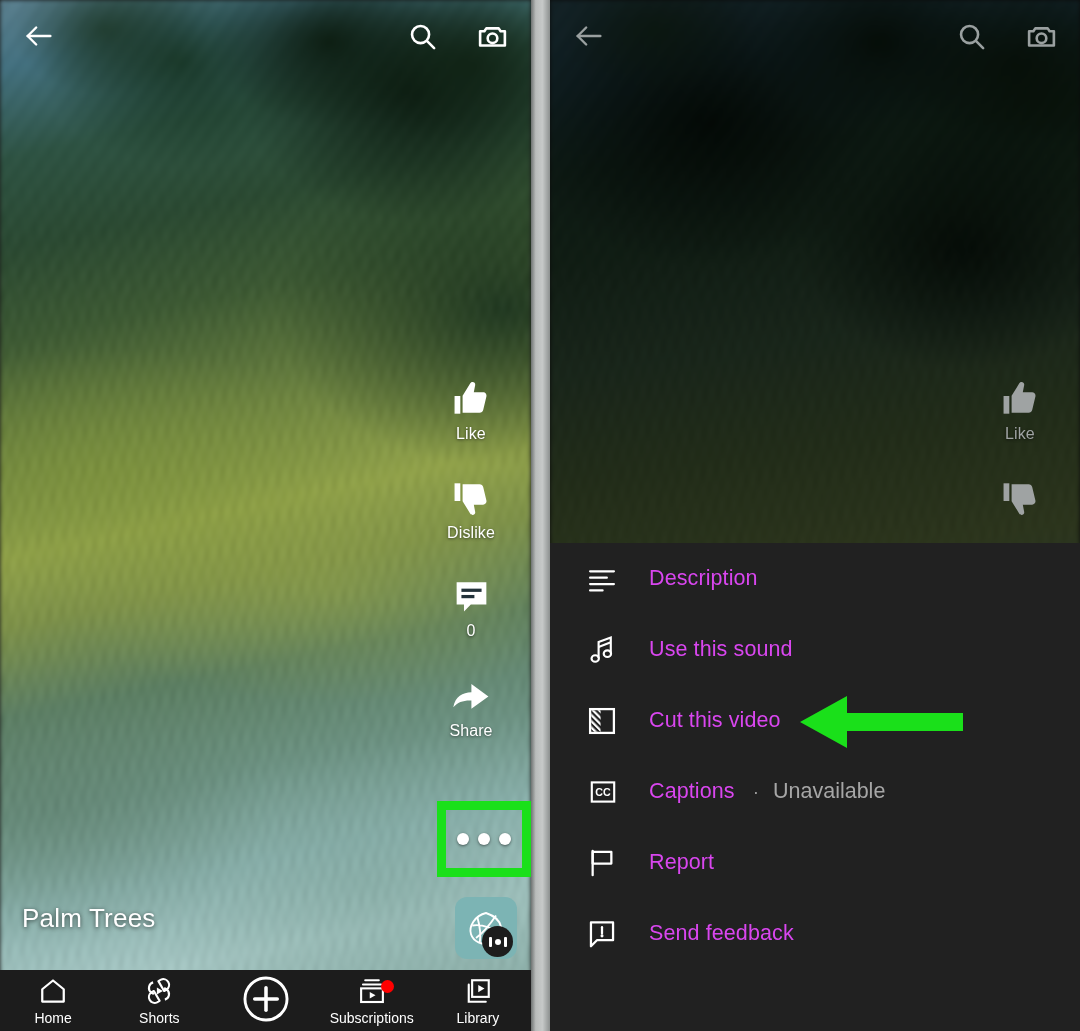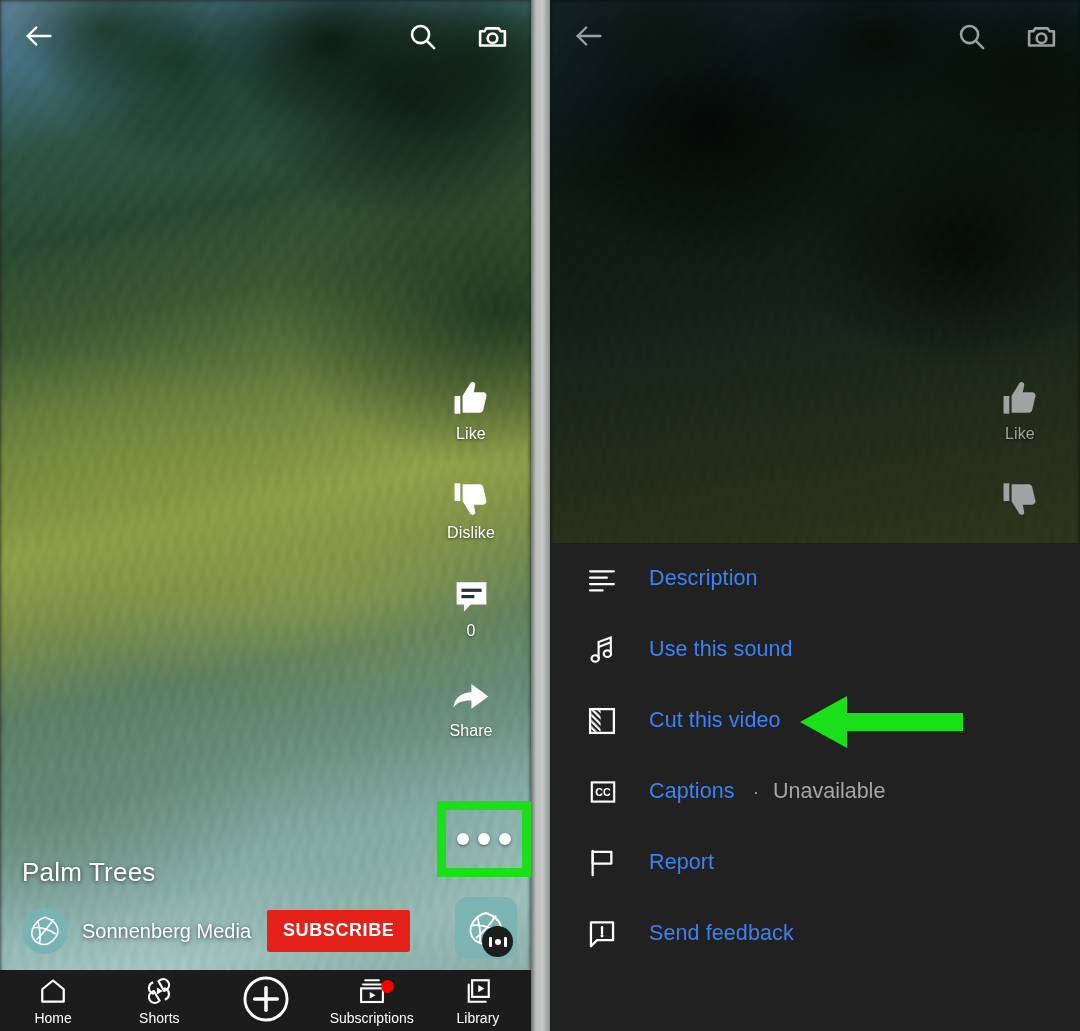--- a/index.html
+++ b/index.html
@@ -253,21 +253,21 @@
     display: flex; align-items: center;
     height: 71px;
     padding-left: 25px;
     box-sizing: border-box;
   }
   .opt .oic {
     width: 44px; flex: 0 0 44px;
     display: flex; align-items: center; justify-content: flex-end;
   }
   .opt .otext {
-    color: #3b82f6; font-size: 21.5px;
+    color: #d946ef; font-size: 21.5px;
     margin-left: 30px;
     letter-spacing: .1px;
     white-space: nowrap;
   }
   .opt .osep { color:#9b9b9b; font-size: 19px; margin: 0 14px 0 18px; }
   .opt .oval { color:#a6a6a6; font-size: 21.5px; }
 
   
   .arrow {
     position: absolute;
@@ -357,30 +357,20 @@
     <div class="more-wrap">
       <div class="more-inner">
         <span class="dot"></span>
         <span class="dot"></span>
         <span class="dot"></span>
       </div>
     </div>
 
     <div class="meta">
       <div class="vid-title">Palm Trees</div>
-      <div class="chanrow">
-        <span class="avatar">
-          <svg width="34" height="34" viewBox="0 0 32 32" fill="none" stroke="#ffffff" stroke-width="1.5">
-            <path d="M16 3c6 2 11 6 12 11 1 5-3 11-9 14-6 2-13-1-15-7C2 15 7 6 16 3z"></path>
-            <path d="M5 13c6-1 14 1 21 6M9 6c2 7 3 15 2 22M24 5c-4 6-9 13-16 19"></path>
-          </svg>
-        </span>
-        <span class="chan-name">Sonnenberg Media</span>
-        <button class="subscribe">SUBSCRIBE</button>
-      </div>
     </div>
 
     <div class="sound-btn">
       <svg width="40" height="40" viewBox="0 0 32 32" fill="none" stroke="#ffffff" stroke-width="1.5">
         <path d="M16 4c6 2 11 6 12 11 1 5-3 11-9 13-6 2-13-1-15-7C2 15 7 6 16 4z"></path>
         <path d="M5 14c6-1 14 1 21 6M9 7c2 7 3 15 2 21M24 6c-4 6-9 13-16 18"></path>
       </svg>
       <span class="sound-badge">
         <span class="sb-bar"></span>
           <span class="sb-dot"></span>

